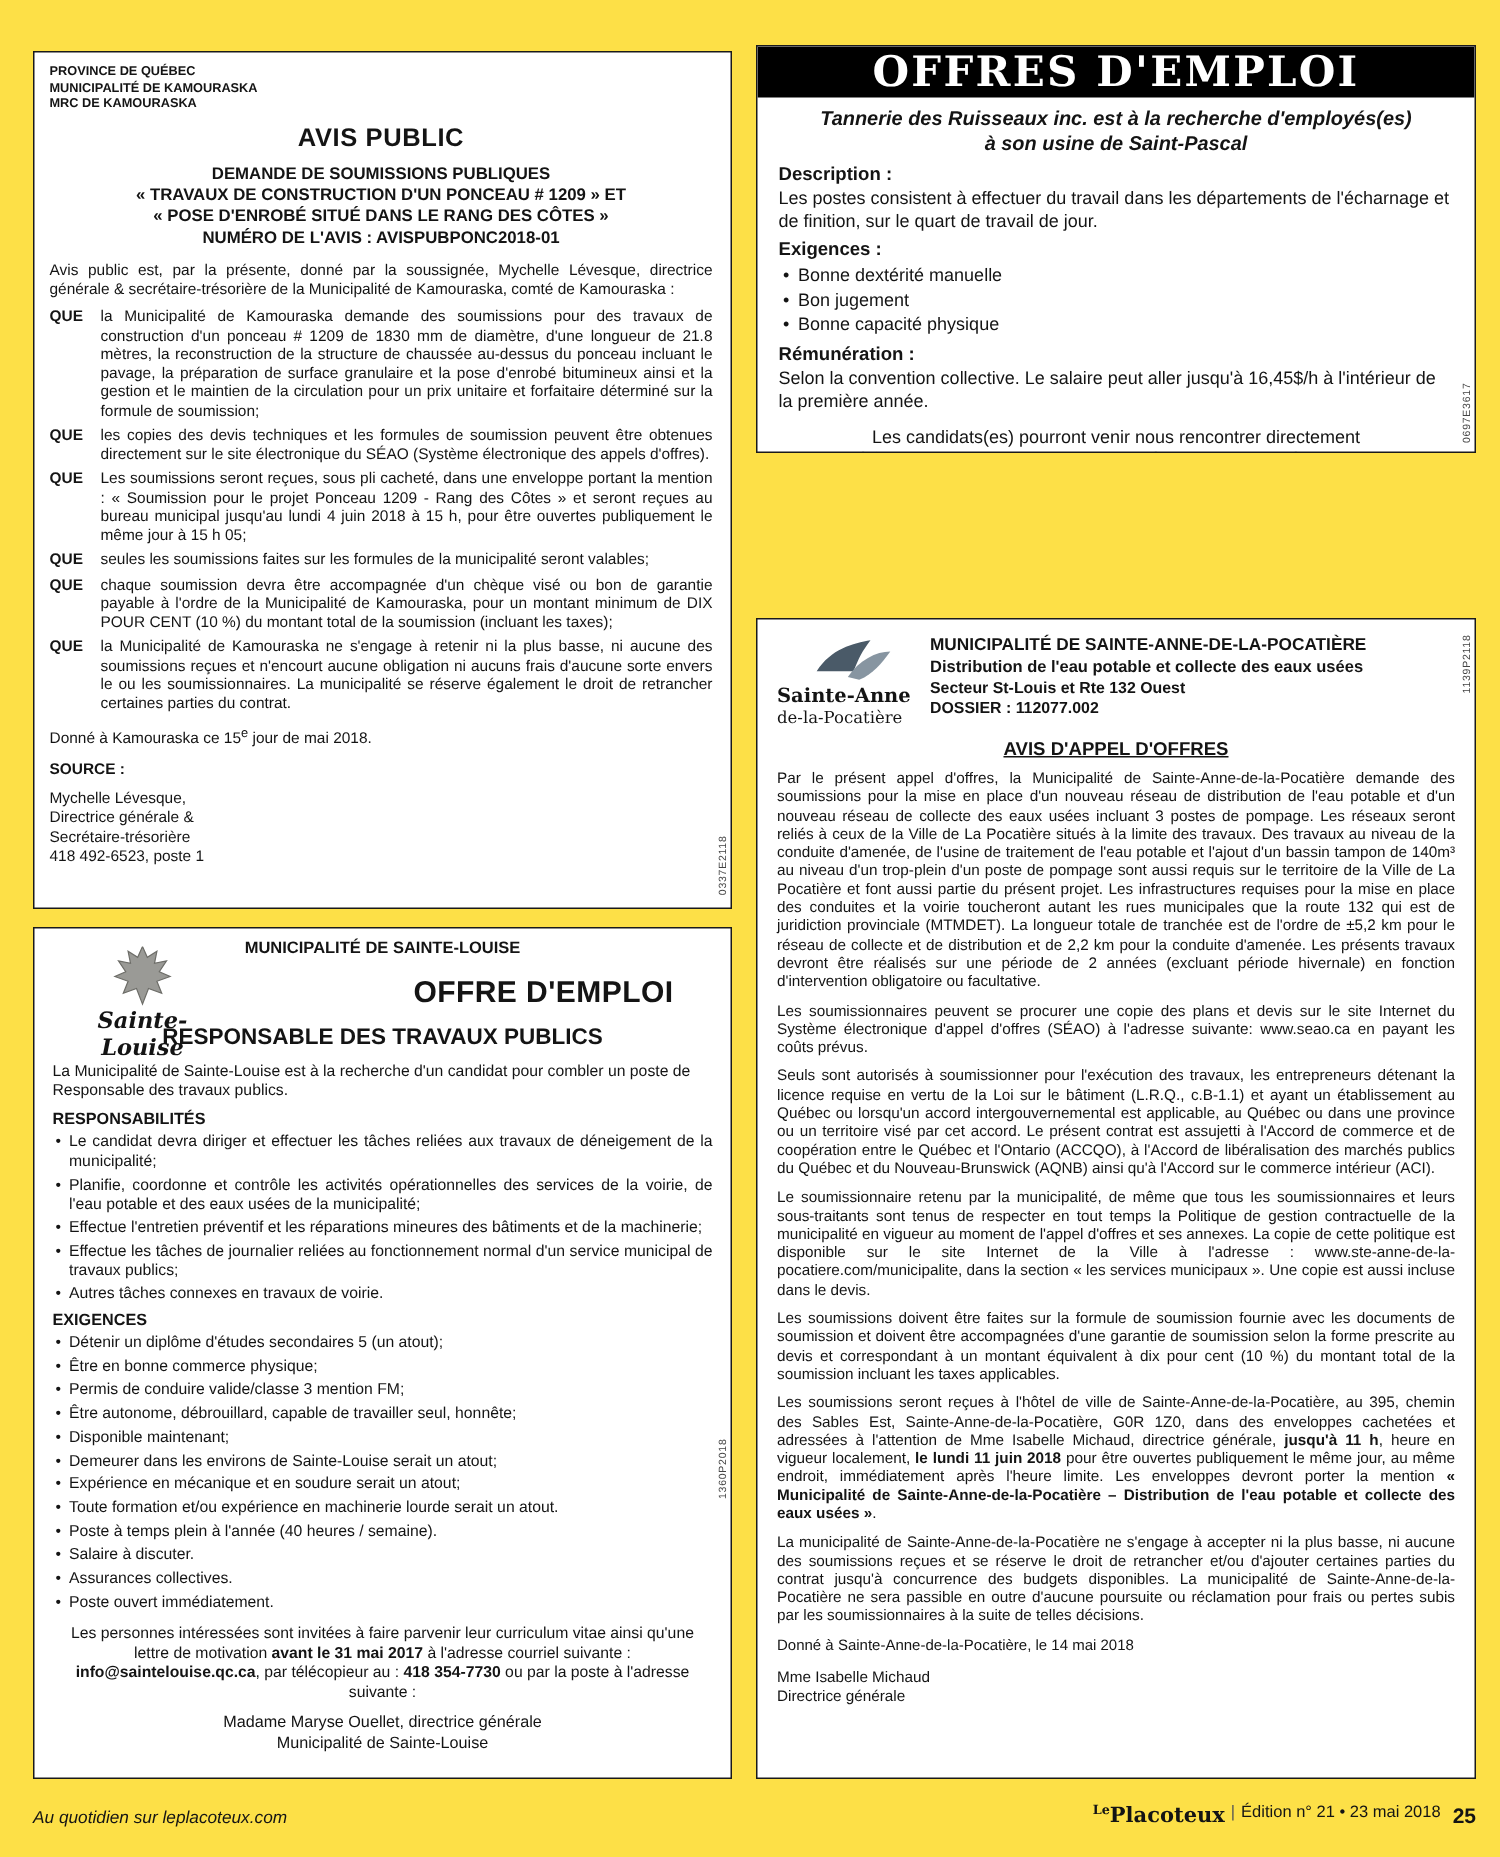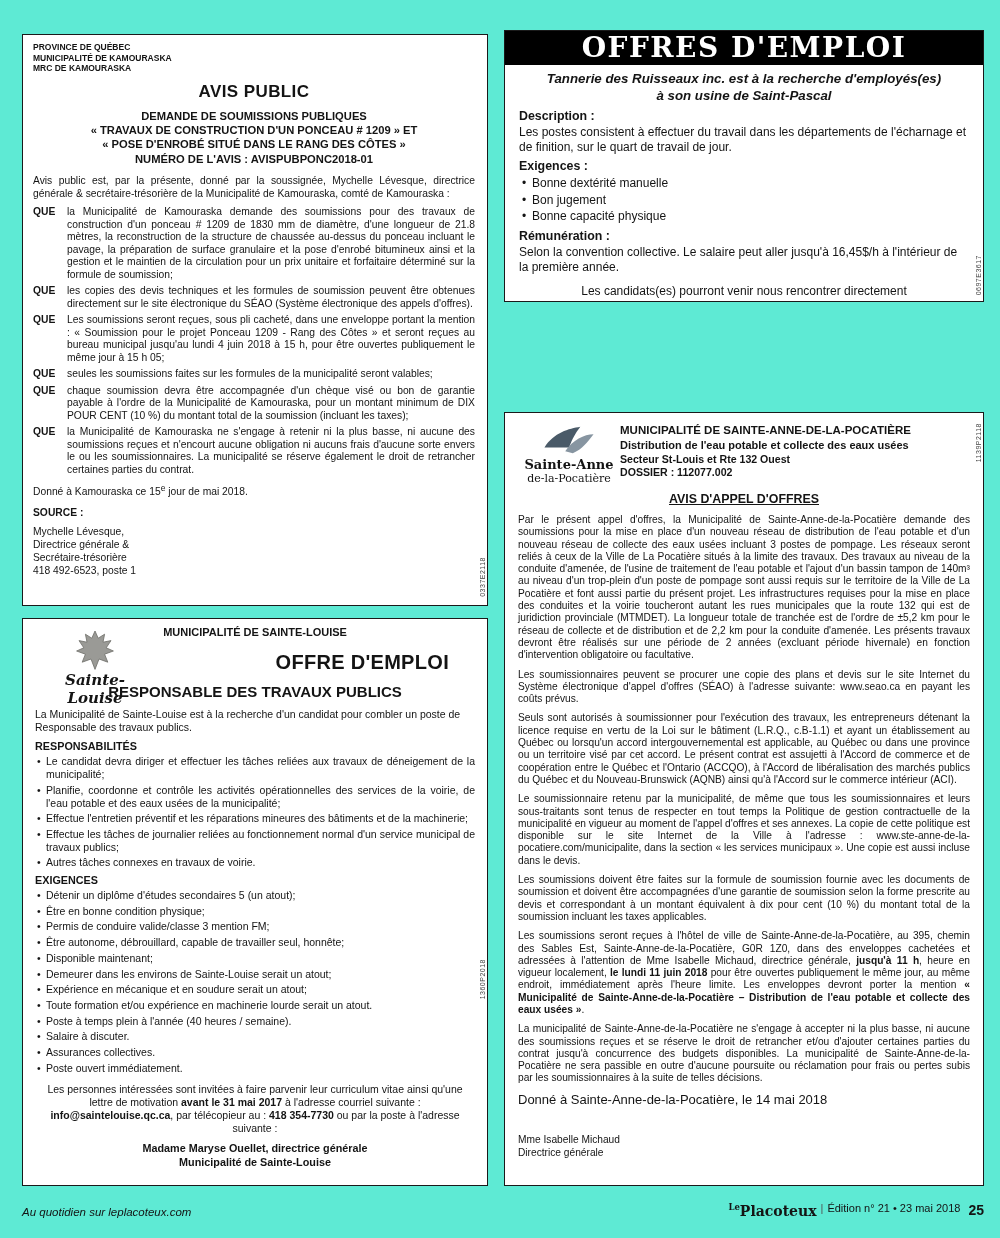--- a/index.html
+++ b/index.html
@@ -1,17 +1,17 @@
 <!DOCTYPE html>
 <html><head>
 <meta charset="utf-8">
 <style>
   *{margin:0;padding:0;box-sizing:border-box}
   html,body{background:#9a9a9a}
-  .page{width:1000px;height:1238px;margin:0 auto;background:#5eead4;position:relative;
+  .page{width:1000px;height:1238px;margin:0 auto;background:#fde047;position:relative;
         font-family:"Liberation Sans",sans-serif;color:#141414}
   .box{position:absolute;background:#fff;border:1px solid #1a1a1a;overflow:hidden}
   .vref{position:absolute;right:1px;font-size:7px;color:#444;writing-mode:vertical-rl;
         transform:rotate(180deg);letter-spacing:.5px}
 
   
   .box-kam{left:22px;top:34px;width:466px;height:572px;padding:7px 12px 6px 10px}
   .kam-head{font-size:8.5px;font-weight:bold;line-height:10.5px}
   .kam-title{text-align:center;font-size:17px;font-weight:bold;margin:8px 0 7px;letter-spacing:.4px}
   .kam-sub{text-align:center;font-weight:bold;font-size:11.2px;line-height:14.4px;margin-bottom:9px}
@@ -31,21 +31,21 @@
   .sl-logo-name{font-family:"DejaVu Serif",serif;font-style:italic;font-weight:bold;font-size:15px}
   .sl-title{text-align:right;padding-right:26px;font-size:20px;font-weight:bold;margin:13px 0 9px;letter-spacing:.3px}
   .sl-sub{text-align:center;font-size:15px;font-weight:bold;margin-bottom:8px}
   .sl-p{font-size:10.5px;line-height:12.7px;margin-bottom:7px}
   .sl-h{font-size:10.8px;font-weight:bold;margin:5px 0 3px}
   .sl-ul{list-style:none;font-size:10.5px;line-height:12.7px}
   .sl-ul li{padding-left:11px;position:relative;margin-bottom:3px;text-align:justify}
   .sl-ul li::before{content:"•";position:absolute;left:2px}
   .sl-close{text-align:center;font-size:10.5px;line-height:13px;margin:9px 4px 7px}
   .sl-close .b{font-weight:bold}
-  .sl-contact{text-align:center;font-weight:bold;font-size:10.8px;line-height:13.6px;margin-top:4px}
+  .sl-contact{text-align:center;font-weight:normal;font-size:10.8px;line-height:13.6px;margin-top:4px}
 
   
   .box-tan{left:504px;top:30px;width:480px;height:272px}
   .tan-banner{background:#000;color:#fff;text-align:center;font-family:"DejaVu Serif",serif;
               font-weight:bold;font-size:28px;line-height:34px;letter-spacing:1.5px}
   .tan-body{padding:6px 14px 4px 14px;position:relative}
   .tan-intro{text-align:center;font-weight:bold;font-style:italic;font-size:13.3px;line-height:16.5px;margin-bottom:5px}
   .tan-h{font-weight:bold;font-size:12.4px;margin:4px 0 2px}
   .tan-p{font-size:12px;line-height:15px}
   .tan-ul{list-style:none;font-size:12px;line-height:16.5px;margin:1px 0}
@@ -55,33 +55,33 @@
   .tan-contact{display:flex;justify-content:center;align-items:center;gap:12px}
   .tan-logo{width:62px;height:66px;position:relative;flex:none}
   .tan-logo .letters{position:absolute;inset:0;display:flex;align-items:center;justify-content:center;
                      color:#fff;font-family:"DejaVu Serif",serif;font-style:italic;font-weight:bold;font-size:17px}
   .tan-addr{font-size:12px;line-height:15.5px}
   .tan-addr .name{font-weight:bold}
 
   
   .box-sa{left:504px;top:412px;width:480px;height:774px;padding:8px 13px 6px 13px}
   .sa-top{display:flex;margin-bottom:3px}
-  .sa-logo{flex:0 0 102px;text-align:center;padding-top:2px}
+  .sa-logo{flex:0 0 102px;padding-top:2px}
   .sa-logo svg{display:block;margin:0 auto}
   .sa-logo-n1{font-weight:bold;font-size:13px;font-family:"DejaVu Serif",serif;line-height:15px}
   .sa-logo-n2{font-size:11px;font-family:"DejaVu Serif",serif;line-height:13px}
   .sa-heads{flex:1;text-align:left;padding-top:3px}
   .sa-h1{font-weight:bold;font-size:11.5px;margin-bottom:3px}
   .sa-h2{font-weight:bold;font-size:11px;margin-bottom:2px}
   .sa-h3{font-weight:bold;font-size:10.6px;line-height:12.5px}
   .sa-h4{font-weight:bold;font-size:10.6px;line-height:12.5px}
   .sa-title{text-align:center;font-weight:bold;font-size:12.4px;text-decoration:underline;margin:7px 0 8px}
   .sa-p{font-size:10.2px;line-height:12.3px;text-align:justify;margin-bottom:7px}
   .sa-p .b{font-weight:bold}
-  .sa-given{font-size:13px;margin:3px 0 26px}
+  .sa-given{font-size:10px;margin:3px 0 9px}
   .sa-sig{font-size:10.2px;line-height:13px}
 
   
   .page-footer{position:absolute;left:22px;right:16px;top:1202px;display:flex;
                justify-content:space-between;align-items:baseline}
   .f-left{font-style:italic;font-size:11.5px}
   .f-right{display:flex;align-items:flex-start;gap:4px;font-size:11px}
   .f-brand{font-family:"DejaVu Serif",serif;font-weight:bold;font-size:14px}
   .f-brand .le{font-size:8.5px;vertical-align:super;font-weight:bold}
   .f-sep{color:#555}
@@ -160,21 +160,21 @@
       <li>Le candidat devra diriger et effectuer les tâches reliées aux travaux de déneigement de la municipalité;</li>
       <li>Planifie, coordonne et contrôle les activités opérationnelles des services de la voirie, de l'eau potable et des eaux usées de la municipalité;</li>
       <li>Effectue l'entretien préventif et les réparations mineures des bâtiments et de la machinerie;</li>
       <li>Effectue les tâches de journalier reliées au fonctionnement normal d'un service municipal de travaux publics;</li>
       <li>Autres tâches connexes en travaux de voirie.</li>
     </ul>
 
     <div class="sl-h">EXIGENCES</div>
     <ul class="sl-ul">
       <li>Détenir un diplôme d'études secondaires 5 (un atout);</li>
-      <li>Être en bonne condition physique;</li>
+      <li>Être en bonne commerce physique;</li>
       <li>Permis de conduire valide/classe 3 mention FM;</li>
       <li>Être autonome, débrouillard, capable de travailler seul, honnête;</li>
       <li>Disponible maintenant;</li>
       <li>Demeurer dans les environs de Sainte-Louise serait un atout;</li>
       <li>Expérience en mécanique et en soudure serait un atout;</li>
       <li>Toute formation et/ou expérience en machinerie lourde serait un atout.</li>
     </ul>
 
     <ul class="sl-ul">
       <li>Poste à temps plein à l'année (40 heures / semaine).</li>

